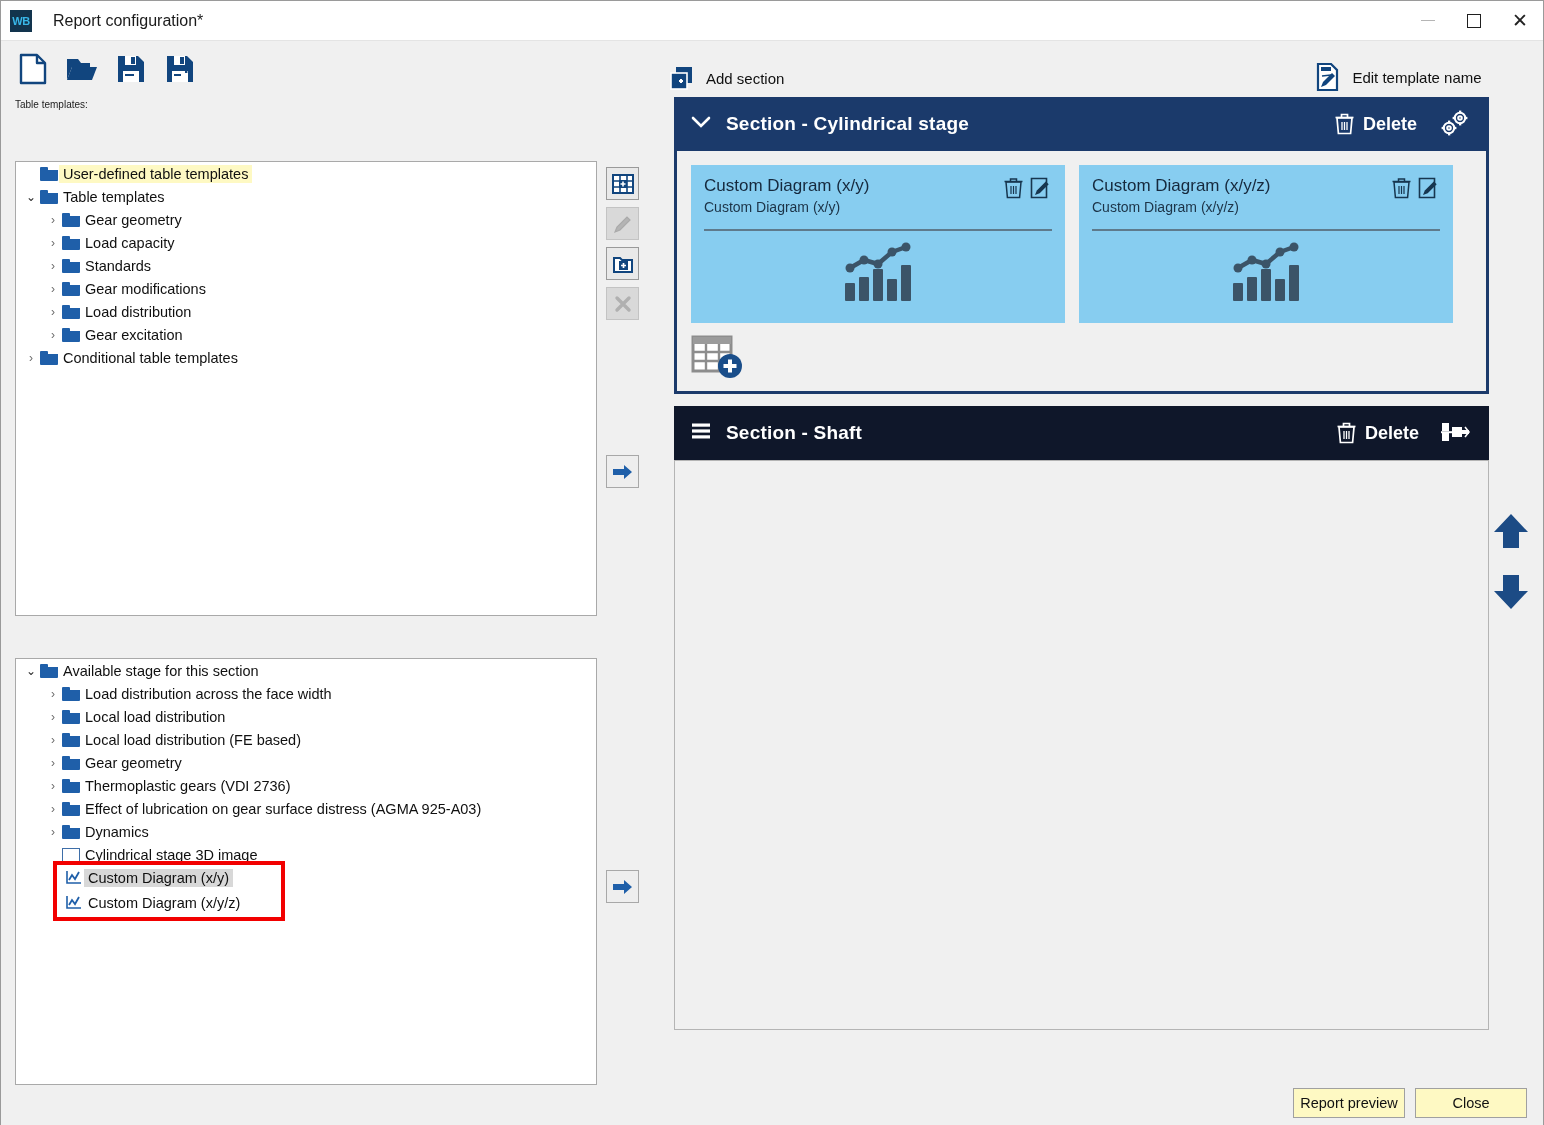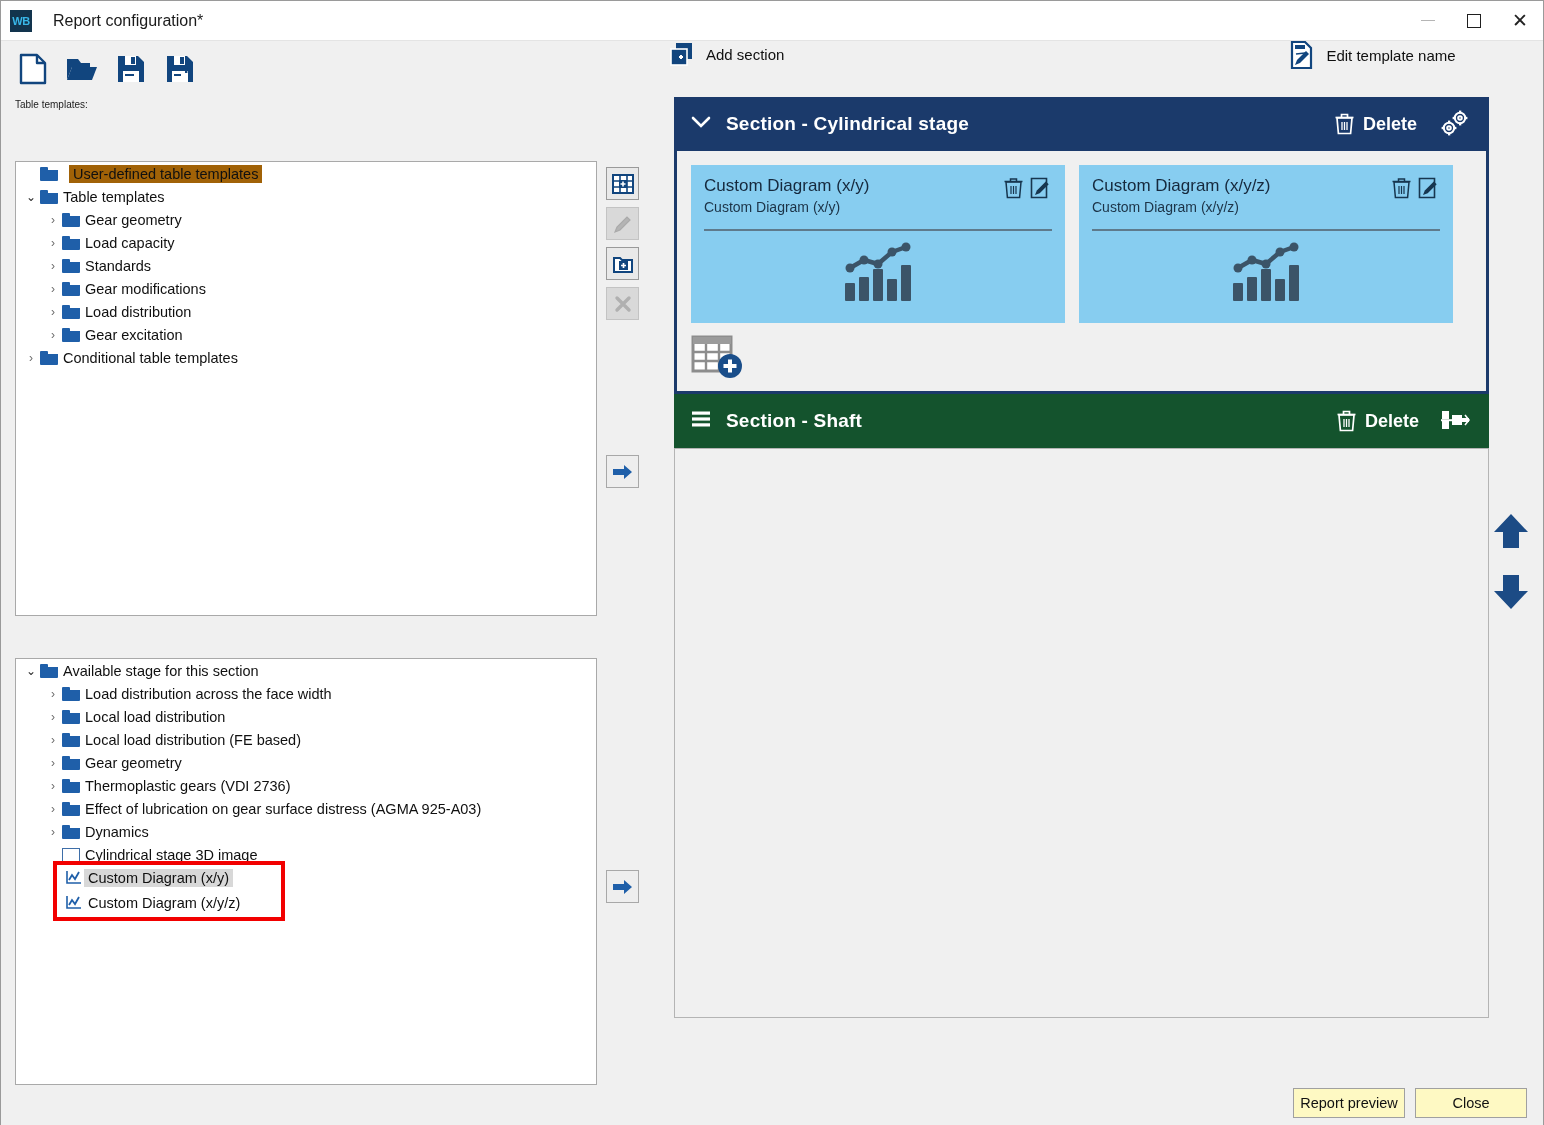--- a/index.html
+++ b/index.html
@@ -77,21 +77,21 @@
     height: 23px; padding-left: 4px;
     font-size: 14.5px; color: #101010;
     white-space: nowrap;
   }
   .tree-row .chev {
     width: 18px; text-align: center; color: #6d6d6d; font-size: 12px;
     flex: 0 0 18px;
   }
   .tree-row .chev.down { color: #2a2a2a; }
   .tree-row .lbl { margin-left: 5px; }
-  .tree-row .lbl.sel-blue { background: #a16207; padding: 1px 4px; margin-left: 11px; }
+  .tree-row .lbl.sel-blue { background: #fef9c3; padding: 1px 4px; margin-left: 1px; }
   .tree-row .lbl.sel-grey { background: #d8d8d8; padding: 1px 4px; margin-left: 1px; }
   .indent-0 { padding-left: 6px; }
   .indent-1 { padding-left: 28px; }
 
   .folder {
     width: 18px; height: 14px; flex: 0 0 18px;
     position: relative; display: inline-block;
   }
   .folder::before {
     content: ""; position: absolute; left: 0; top: 3px;
@@ -115,42 +115,42 @@
     position: absolute; width: 33px; height: 33px;
     border: 1px solid #9a9a9a; background: #e9e9e9;
     display: flex; align-items: center; justify-content: center;
   }
   .sbtn.disabled { background: #d9d9d9; border-color: #c3c3c3; }
   .sbtn.plain { border: 1px solid #a8a8a8; background: #eeeeee; }
 
   
   .right-col { position: absolute; left: 658px; top: 0; right: 0; height: 1040px; }
   .top-actions {
-    display: flex; align-items: flex-start;
-    height: 50px; 
+    display: flex; align-items: flex-end;
+    height: 50px; padding-top: 8px; gap: 26px;
   }
   .action-item {
     display: flex; align-items: center; gap: 11px;
     font-size: 15px; color: #101010;
   }
   #act-add-section { margin-left: 10px; }
   #act-edit-template { margin-left: 505px; }
 
   .sections { position: absolute; left: 15px; top: 56px; width: 815px; }
 
   .section {
     margin-bottom: 0px;
   }
   .sec-header {
     height: 54px; background: #1b3a6b;
     display: flex; align-items: center;
     padding: 0 18px 0 16px;
     color: #ffffff;
   }
-  .sec-header.navy2 { background: #14532d; }
+  .sec-header.navy2 { background: #0f172a; margin-top: 12px; }
   .sec-title { font-size: 19px; font-weight: bold; margin-left: 14px; letter-spacing: .2px; }
   .sec-spacer { flex: 1; }
   .sec-delete {
     display: flex; align-items: center; gap: 9px;
     font-size: 18px; font-weight: bold; color: #ffffff;
   }
   .sec-endicon { margin-left: 22px; display:flex; align-items:center; }
 
   .sec-body {
     background: #f0f0f0;

